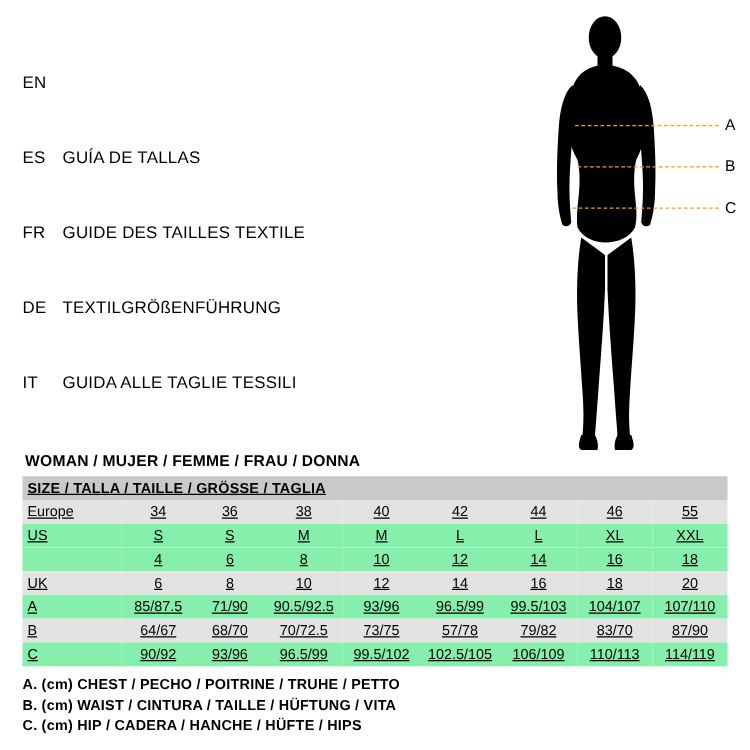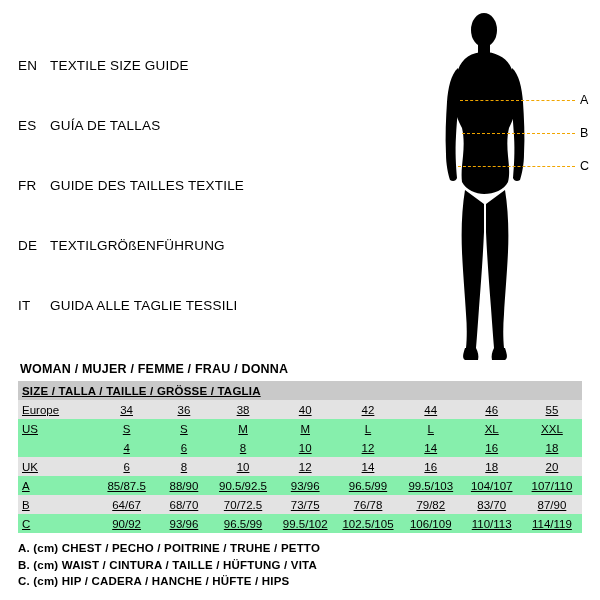--- a/index.html
+++ b/index.html
@@ -121,21 +121,20 @@
     line-height: 16.5px;
     letter-spacing: 0.2px;
   }
 </style>
 </head>
 <body>
 
 <div class="lang-block">
   <div class="lang-row">
     <span class="lang-code">EN</span>
-    <span class="lang-title">TEXTILE SIZE GUIDE</span>
   </div>
   <div class="lang-row">
     <span class="lang-code">ES</span>
     <span class="lang-title">GUÍA DE TALLAS</span>
   </div>
   <div class="lang-row">
     <span class="lang-code">FR</span>
     <span class="lang-title">GUIDE DES TAILLES TEXTILE</span>
   </div>
   <div class="lang-row">
@@ -269,36 +268,36 @@
         <td class="cell">12</td>
         <td class="cell">14</td>
         <td class="cell">16</td>
         <td class="cell">18</td>
         <td class="cell">20</td>
       </tr>
 
       <tr class="row-plain">
         <td class="col-label">A</td>
         <td class="cell">85/87.5</td>
-        <td class="cell">88/90</td>
+        <td class="cell">71/90</td>
         <td class="cell">90.5/92.5</td>
         <td class="cell">93/96</td>
         <td class="cell">96.5/99</td>
         <td class="cell">99.5/103</td>
         <td class="cell">104/107</td>
         <td class="cell">107/110</td>
       </tr>
 
       <tr class="row-shade">
         <td class="col-label">B</td>
         <td class="cell">64/67</td>
         <td class="cell">68/70</td>
         <td class="cell">70/72.5</td>
         <td class="cell">73/75</td>
-        <td class="cell">76/78</td>
+        <td class="cell">57/78</td>
         <td class="cell">79/82</td>
         <td class="cell">83/70</td>
         <td class="cell">87/90</td>
       </tr>
 
       <tr class="row-plain">
         <td class="col-label">C</td>
         <td class="cell">90/92</td>
         <td class="cell">93/96</td>
         <td class="cell">96.5/99</td>

